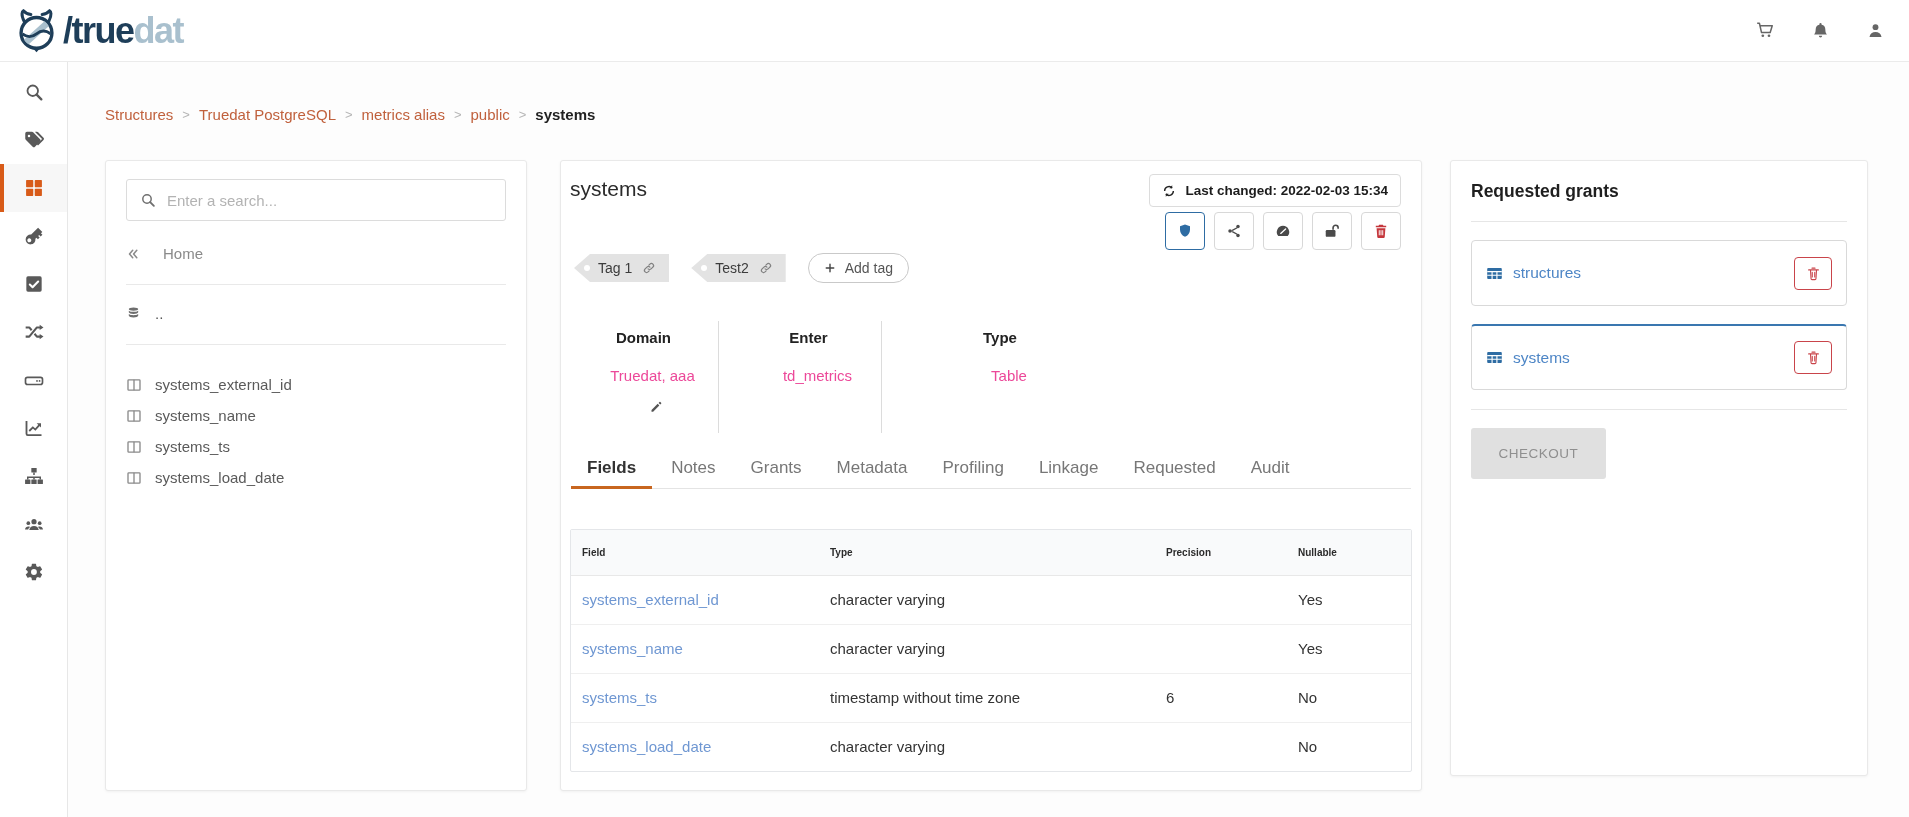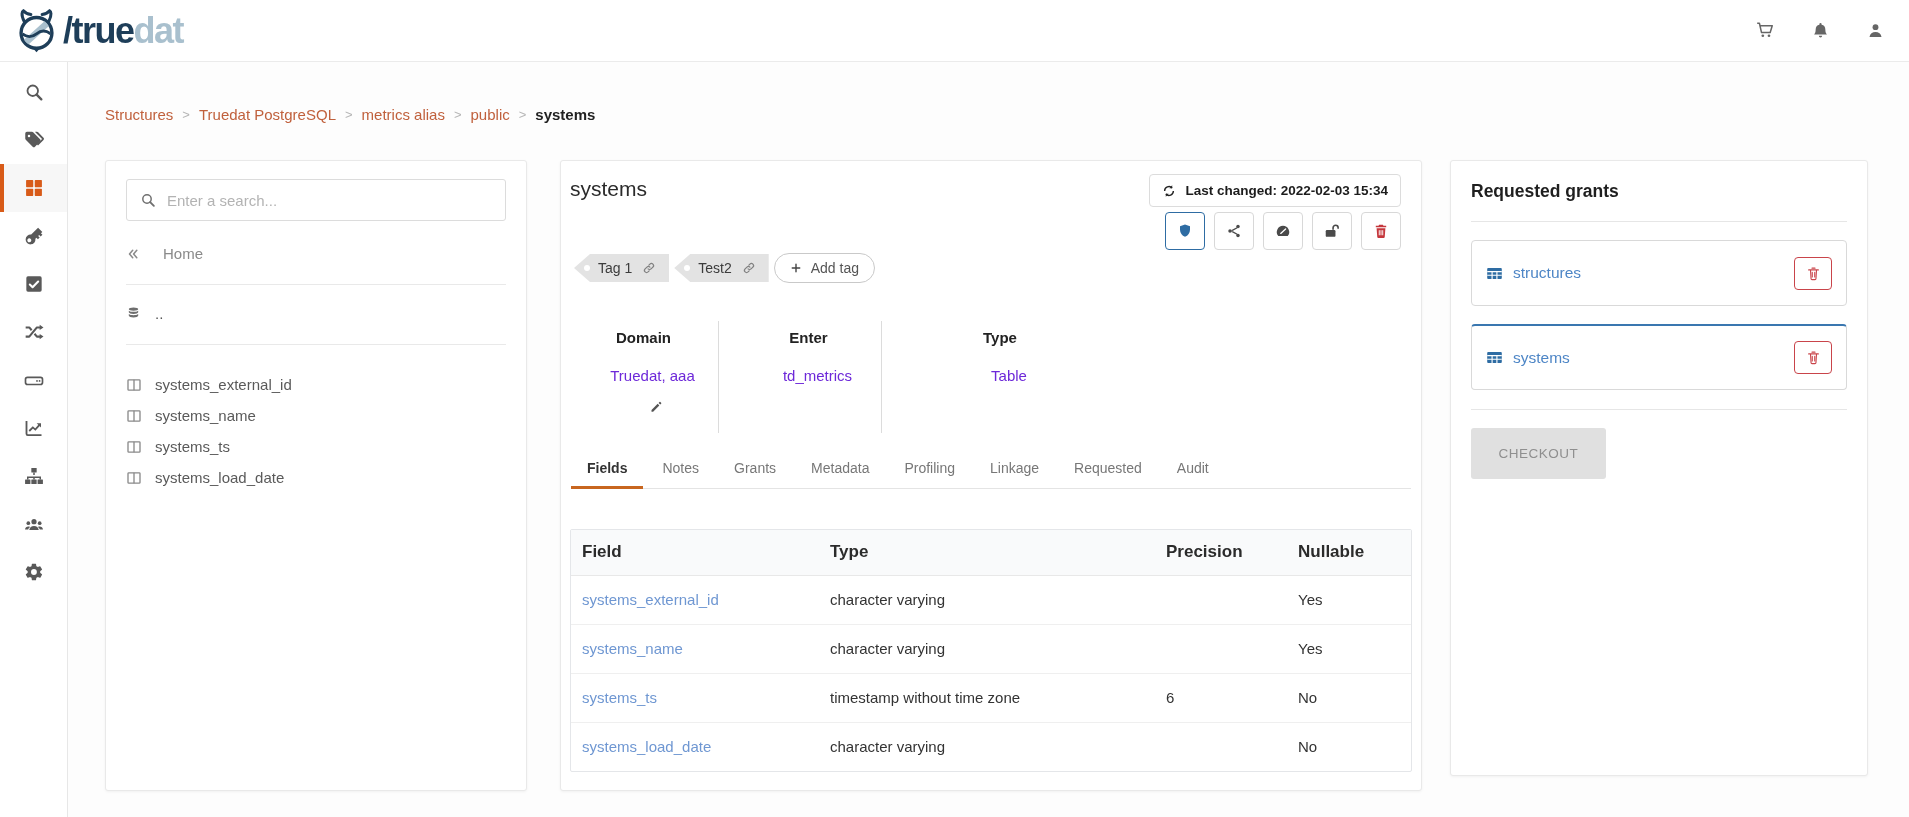--- a/index.html
+++ b/index.html
@@ -62,47 +62,47 @@
   .last-changed { position:absolute; right:20px; top:13px; height:33px; border:1px solid #dcdcdc;
     border-radius:4px; background:#fff; display:flex; align-items:center; gap:9px; padding:0 12px;
     font-size:13.5px; font-weight:700; color:#1c1c1c; cursor:pointer; }
   .last-changed .icon { font-size:14px; color:#222; }
   .action-row { position:absolute; right:20px; top:51px; display:flex; gap:9px; }
   .action-btn { width:40px; height:38px; border:1px solid #d8d8d8; border-radius:4px; background:#fff;
     display:flex; align-items:center; justify-content:center; font-size:16px; color:#4a4a4a; cursor:pointer; }
   .action-btn.primary { color:#2e6ca3; border-color:#2e6ca3; }
   .action-btn.danger-ic { color:#c5373c; }
 
-  .tags-row { position:absolute; left:13px; top:92px; display:flex; align-items:center; gap:5px; }
+  .tags-row { position:absolute; left:13px; top:92px; display:flex; align-items:center; gap:22px; }
   .tag-chip { height:28px; background:#e3e3e3; color:#3c3c3c; font-size:14px; display:flex;
     align-items:center; gap:10px; padding:0 13px 0 24px; position:relative;
     clip-path:polygon(16px 0,100% 0,100% 100%,16px 100%,0 50%); cursor:default; }
   .tag-chip::before { content:""; position:absolute; left:10px; top:50%; transform:translateY(-50%);
     width:6px; height:6px; background:#fff; border-radius:50%; }
   .tag-chip .icon { font-size:14px; color:#828282; cursor:pointer; }
   .add-tag { height:30px; border:1px solid #c9c9c9; border-radius:16px; background:#fff;
     display:flex; align-items:center; gap:9px; padding:0 15px; font-size:14px; color:#555; cursor:pointer; }
   .add-tag .icon { font-size:12px; color:#444; }
 
   .details { position:absolute; left:8px; top:160px; display:flex;text-align:center; }
   .detail-col { padding-top:8px; min-height:112px; width:149px; }
   .detail-col + .detail-col { border-left:1px solid #dcdcdc; padding-left:17px; width:163px; }
   .detail-col:last-child { width:220px; }
   .detail-label { font-size:15px; font-weight:700; color:#222; }
-  .detail-value { margin:21px 0 0 18px; font-size:15px; color:#6d28d9; }
+  .detail-value { margin:21px 0 0 18px; font-size:15px; color:#ec4899; }
   .detail-edit { margin:15px 0 0 26px; font-size:15px; color:#555; cursor:pointer; display:inline-flex; }
 
   .tabs { position:absolute; left:10px; right:10px; top:289px; display:flex; border-bottom:1px solid #e4e4e4; }
-  .tab { padding:0 16px; margin-right:3px; line-height:36px; font-size:14px; color:#777;
+  .tab { padding:0 16px; margin-right:3px; line-height:36px; font-size:17px; color:#777;
     border-bottom:3px solid transparent; margin-bottom:-1px; cursor:pointer; }
   .tab.active { color:#333; font-weight:700; border-bottom-color:#c8661f; }
 
   .fields-wrap { position:absolute; left:9px; right:9px; top:368px; border:1px solid #e4e6e9; border-radius:2px; }
   table.fields { width:100%; border-collapse:collapse; font-size:15px; }
-  table.fields th { background:#f9fafb; text-align:left; font-size:17px; font-weight:700; color:#2b2b2b;
+  table.fields th { background:#f9fafb; text-align:left; font-size:10px; font-weight:700; color:#2b2b2b;
     height:45px; padding:0 0 0 11px; border-bottom:1px solid #e8e8e8; }
   table.fields td { height:49px; padding:0 0 0 11px; border-bottom:1px solid #efefef; color:#333; }
   table.fields tr:last-child td { border-bottom:none; }
   .field-link { color:#6f97d2; cursor:pointer; }
 
   
   .grants { left:1382px; top:98px; width:418px; height:616px; padding:0 20px; }
   .grants-title { margin-top:20px; font-size:17.5px; font-weight:700; color:#1f1f1f; }
   .g-divider { height:1px; background:#e6e6e6; margin-top:19px; }
   .grant-card { margin-top:18px; height:66px; border:1px solid #d9d9d9; border-radius:4px;

